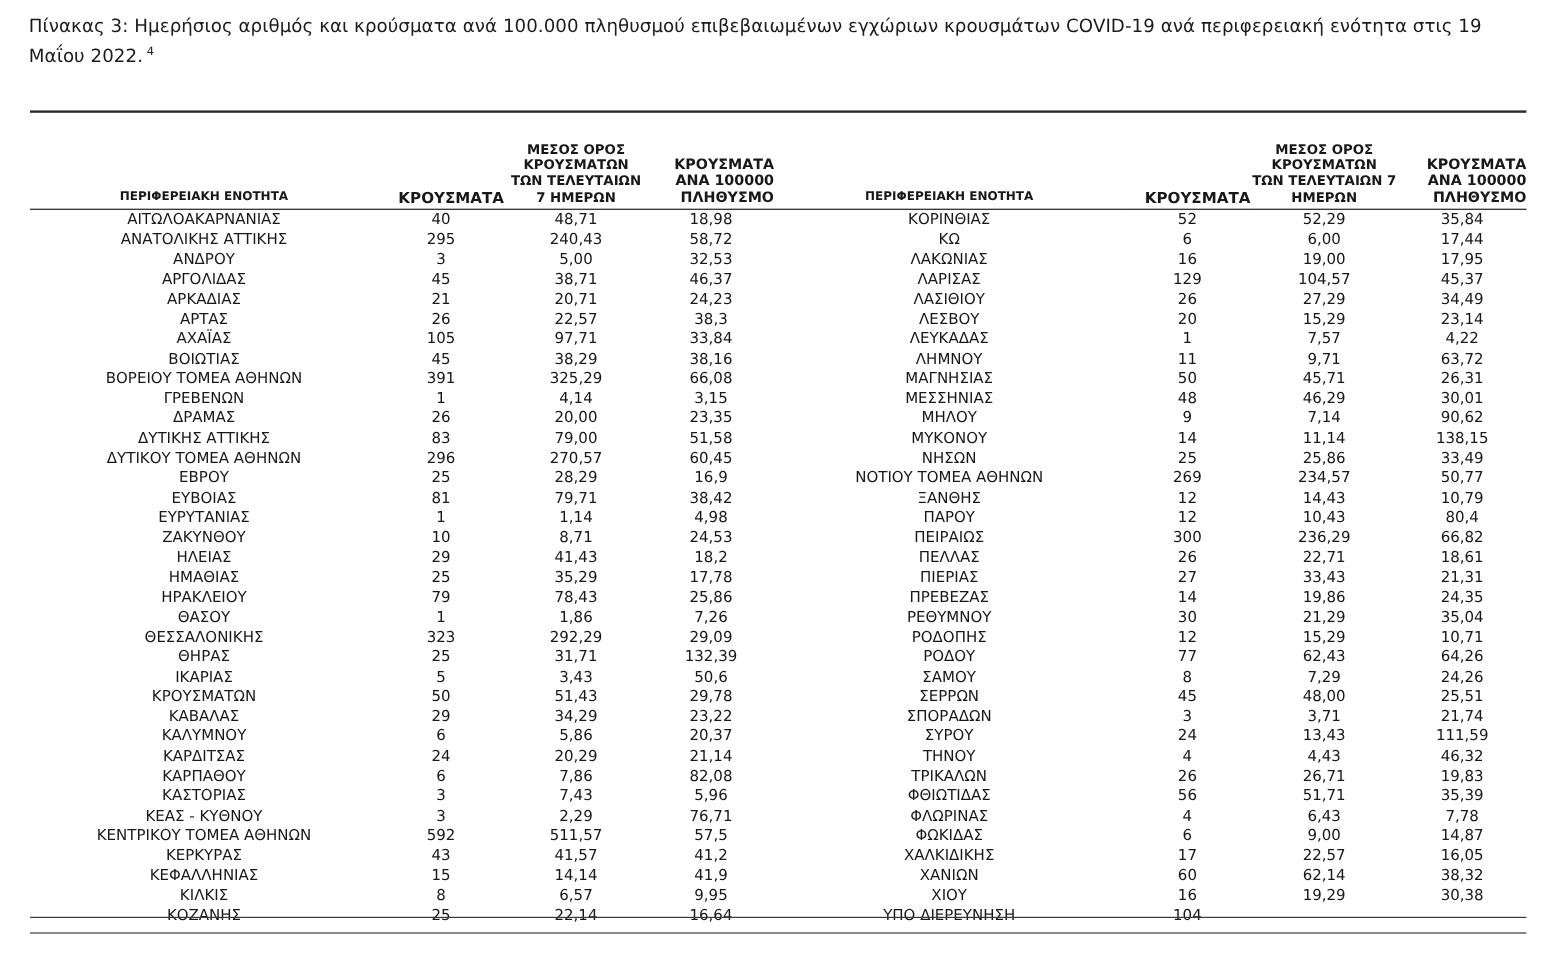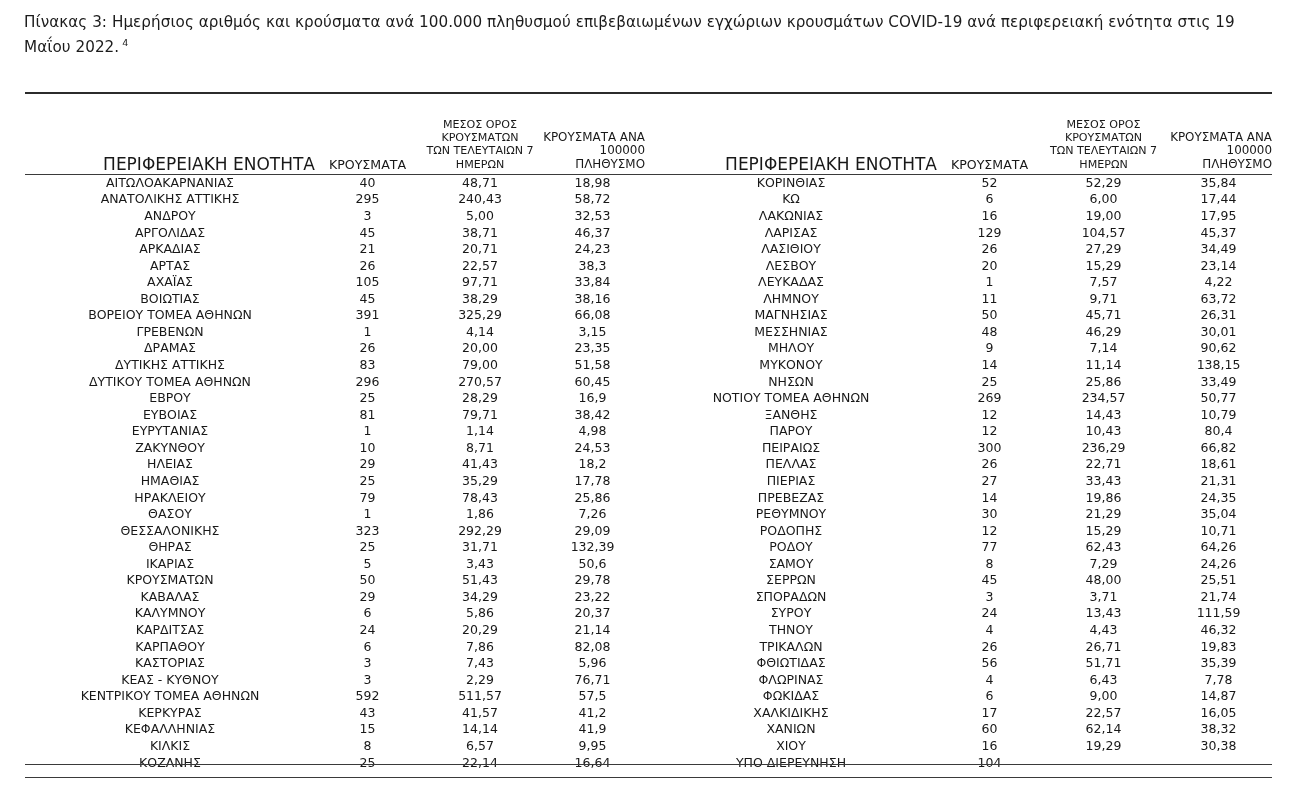--- a/index.html
+++ b/index.html
@@ -66,28 +66,28 @@
   table.datatable {
     border-collapse: collapse;
     table-layout: fixed;
     font-size: 12.4px;
     color: #181818;
   }
   table.left-table  { width: 620px; }
   table.right-table { width: 627px; }
 
   table.datatable thead th {
-    font-weight: normal;
+    font-weight: bold;
     vertical-align: bottom;
     padding: 0 0 3px 0;
     line-height: 13.2px;
     border-bottom: 1.15px solid #3a3a3a;
   }
-  th.h-unit  { font-size: 17px; text-align: right; }
-  th.h-cases { font-size: 12.6px; text-align: center; }
+  th.h-unit  { font-size: 10px; text-align: center; }
+  th.h-cases { font-size: 12.6px; text-align: right; }
   th.h-avg   { font-size: 11.1px; text-align: center; }
   th.h-per   { font-size: 11.9px; text-align: right; }
 
   table.datatable tbody td {
     padding: 0;
     height: 16.57px;
     line-height: 16.57px;
     white-space: nowrap;
     font-size: 12.5px;
   }

